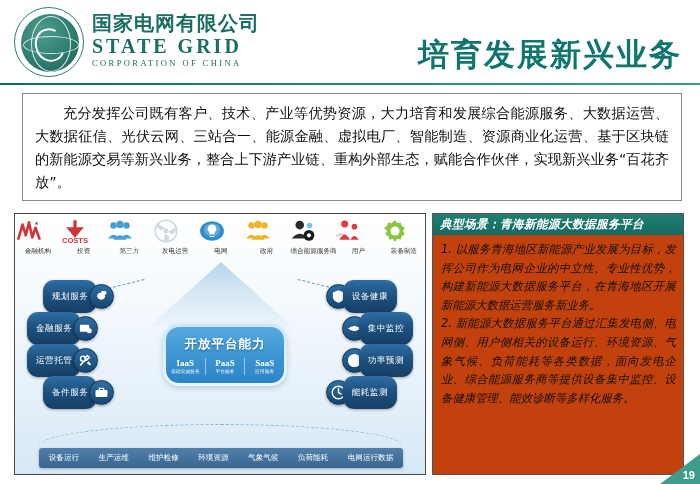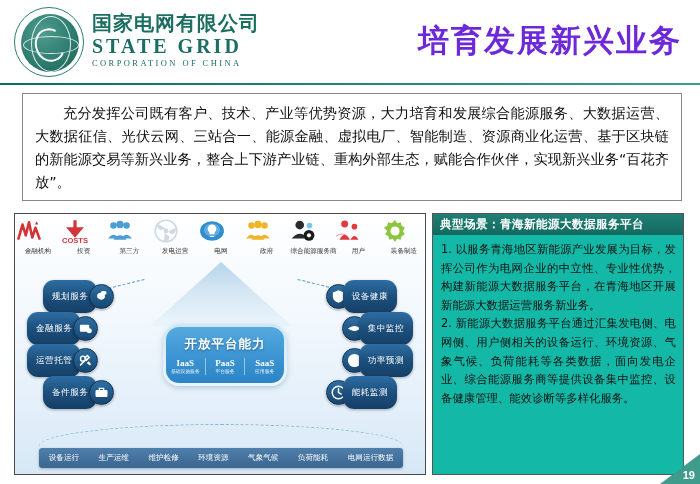--- a/index.html
+++ b/index.html
@@ -25,22 +25,22 @@
     border-radius:50%; border:1.6px solid rgba(255,255,255,.8); }
   .logo-c { position:absolute; left:14px; top:14px; width:30px; height:34px; border:2.4px solid #ffffff;
     border-right-color:transparent; border-radius:50%; transform:rotate(-18deg); }
   .logo-text { position:absolute; left:92px; top:11px; }
   .logo-cn { font-size:20px; font-weight:bold; color:#1c6e62; letter-spacing:1px;
     font-family:"DejaVu Sans","Liberation Sans",sans-serif; line-height:24px; }
   .logo-en1 { font-size:20px; font-weight:bold; color:#1c6e62; letter-spacing:3px;
     font-family:"Liberation Serif","DejaVu Serif",serif; line-height:22px; }
   .logo-en2 { font-size:8.5px; color:#1c6e62; letter-spacing:2.4px;
     font-family:"Liberation Serif","DejaVu Serif",serif; line-height:12px; }
-  .page-title { position:absolute; right:18px; top:20px; font-size:31px; font-weight:bold;
-    color:#6d28d9; letter-spacing:2px; font-family:"DejaVu Sans","Liberation Sans",sans-serif; }
+  .page-title { position:absolute; right:18px; top:34px; font-size:31px; font-weight:bold;
+    color:#0f766e; letter-spacing:2px; font-family:"DejaVu Sans","Liberation Sans",sans-serif; }
   .header-rule { position:absolute; left:0; top:83px; width:700px; height:2px;
     background:linear-gradient(to right,#0f6b60,#3f9c8c); }
 
   
   .intro-box { position:absolute; left:22px; top:93px; width:660px; height:108px;
     border:1.4px solid #8a8a8a; background:#fff; padding:8px 12px 4px 12px; }
   .intro-text { font-size:14.2px; line-height:23px; color:#111; text-align:justify;
     text-indent:28px; font-family:"DejaVu Sans","Liberation Sans",sans-serif; }
 
   
@@ -102,21 +102,21 @@
     background:linear-gradient(to bottom,#4f7fab 0%,#3a6690 100%);
     border-radius:3px; display:flex; align-items:center; justify-content:space-around;
     box-shadow:0 1px 3px rgba(0,0,0,.25); }
   .tag { font-size:7.6px; color:#ffffff; white-space:nowrap;
     font-family:"DejaVu Sans","Liberation Sans",sans-serif; }
   .tagarc { position:absolute; left:24px; bottom:28px; width:364px; height:22px;
     border-top:1px dashed #7fb0d4; border-radius:50%/100% 100% 0 0; }
 
   
   .scen { position:absolute; left:432px; top:213px; width:252px; height:262px;
-    border:1.4px solid #555; background:#14b8a6; }
+    border:1.4px solid #555; background:#c2410c;font-style:italic; }
   .scen-hd { height:21px; background:linear-gradient(to bottom,#1f7f74 0%,#14695f 100%);
     display:flex; align-items:center; padding-left:7px; }
   .scen-hd-t { font-size:11.6px; font-weight:bold; color:#ffffff; letter-spacing:.4px;
     font-family:"DejaVu Sans","Liberation Sans",sans-serif; }
   .scen-bd { padding:5px 7px 4px 8px; }
   .scen-p { font-size:11.4px; line-height:18.6px; color:#111; text-align:justify;
     font-family:"DejaVu Sans","Liberation Sans",sans-serif; }
 
   
   .corner { position:absolute; right:0; bottom:0; width:0; height:0;

